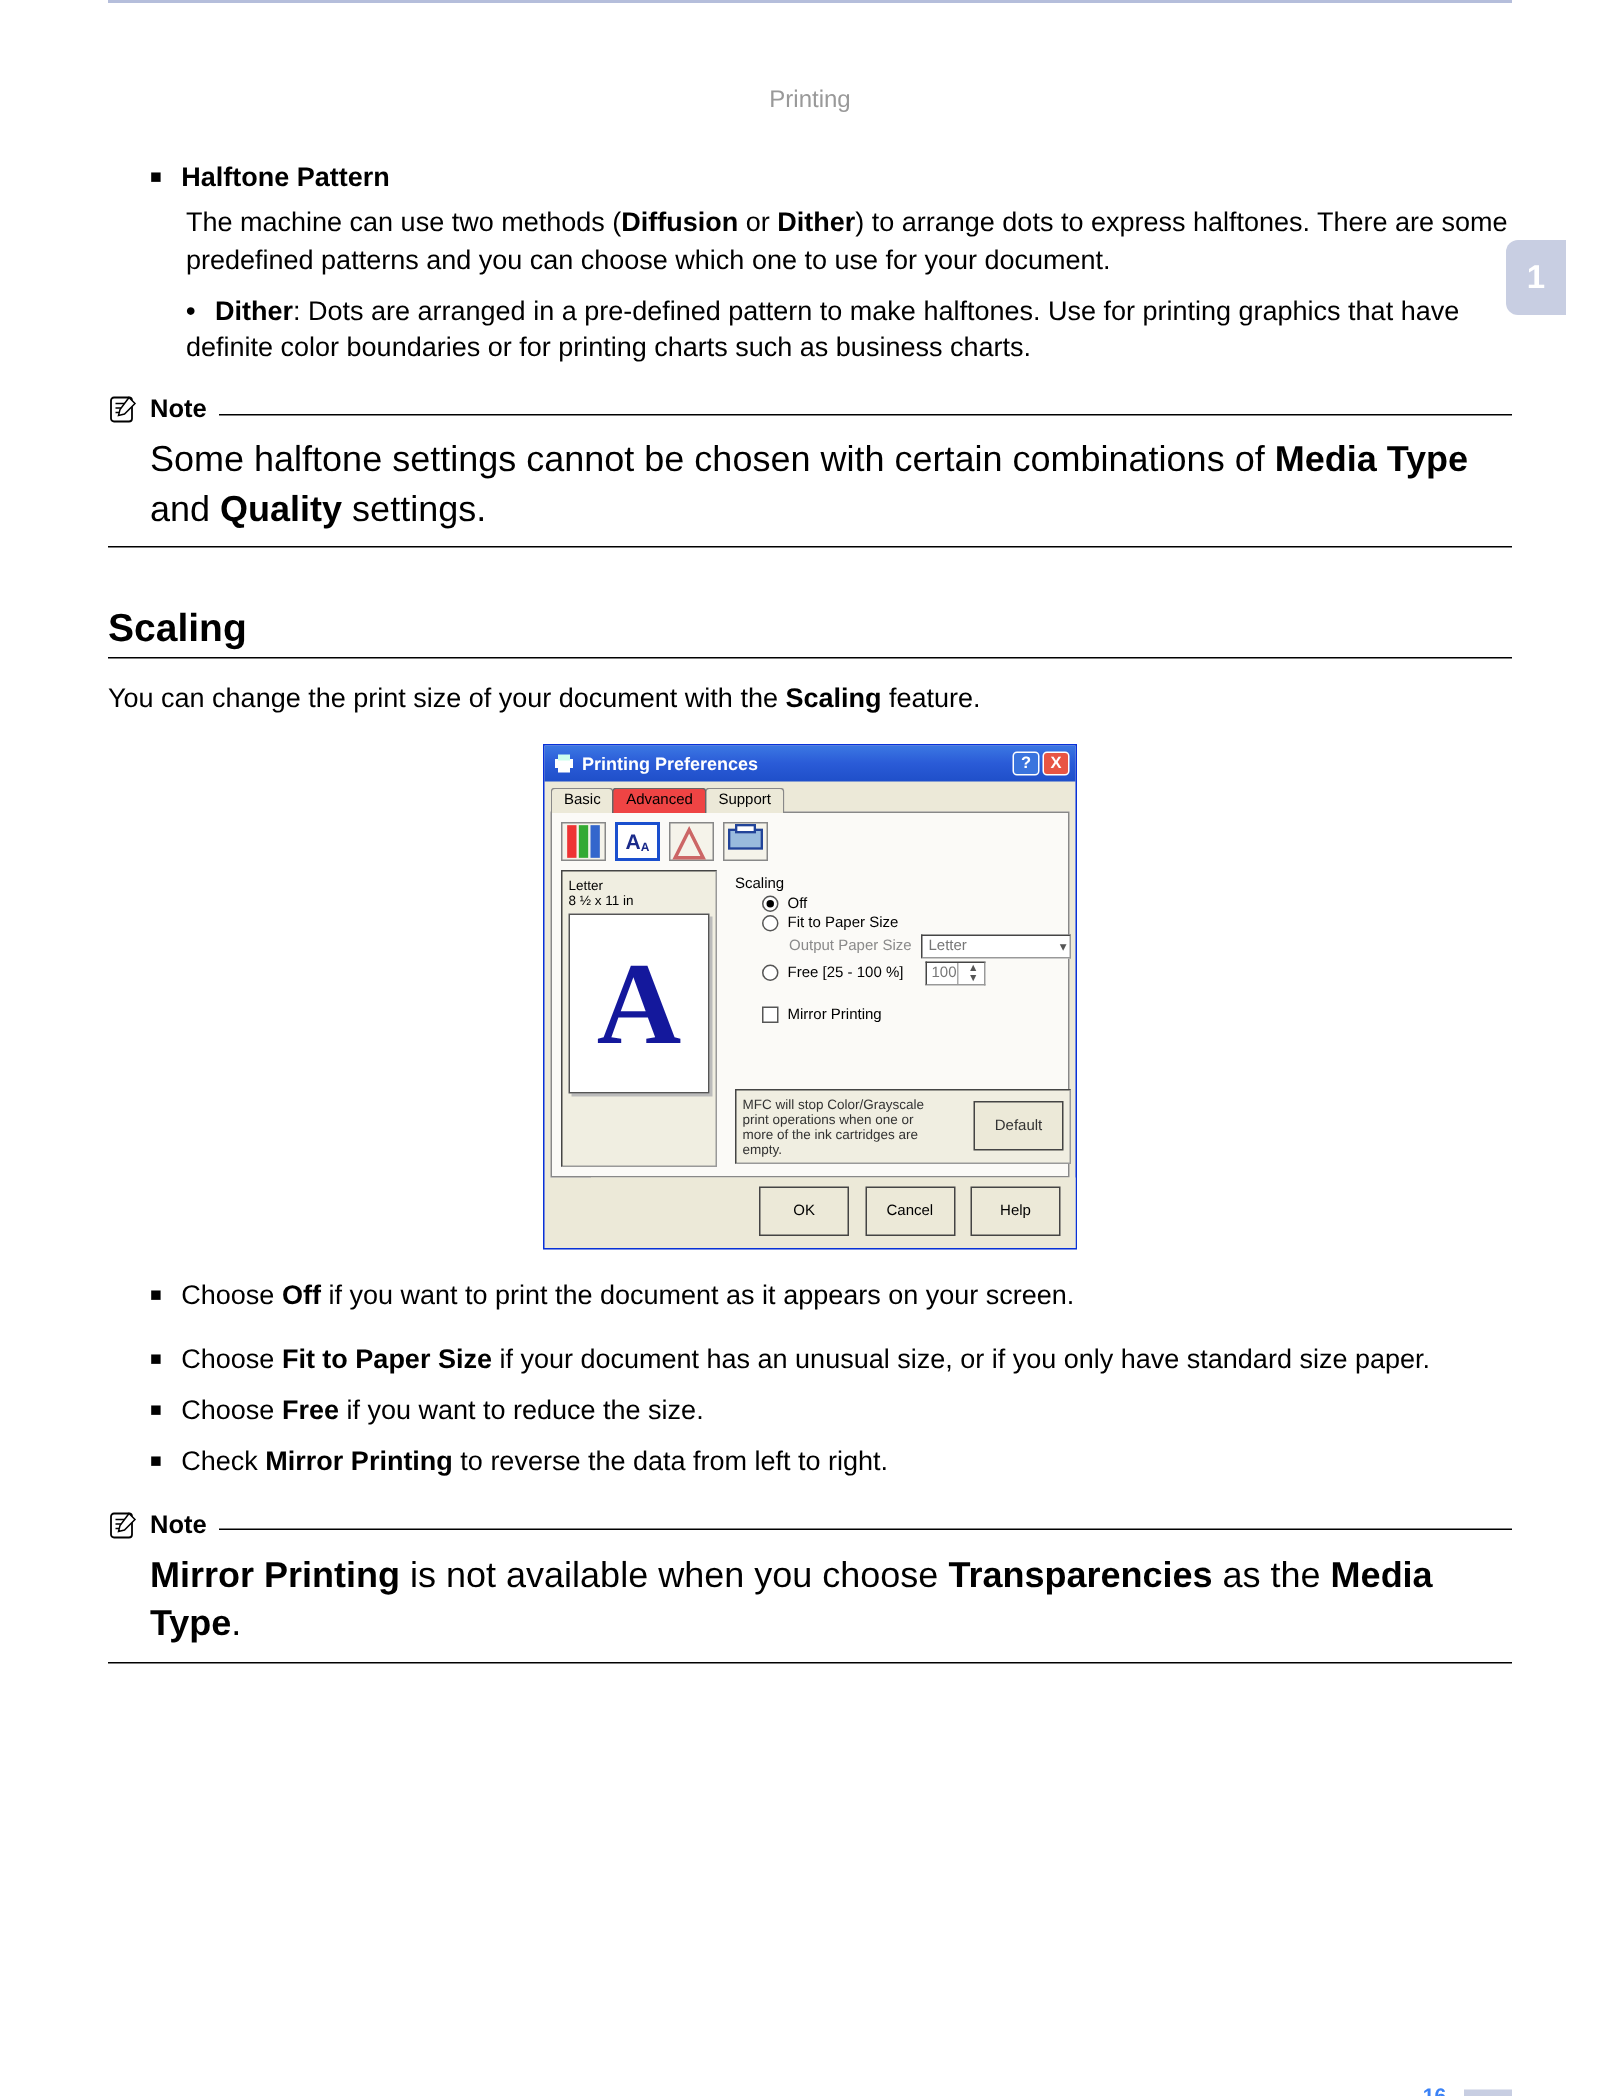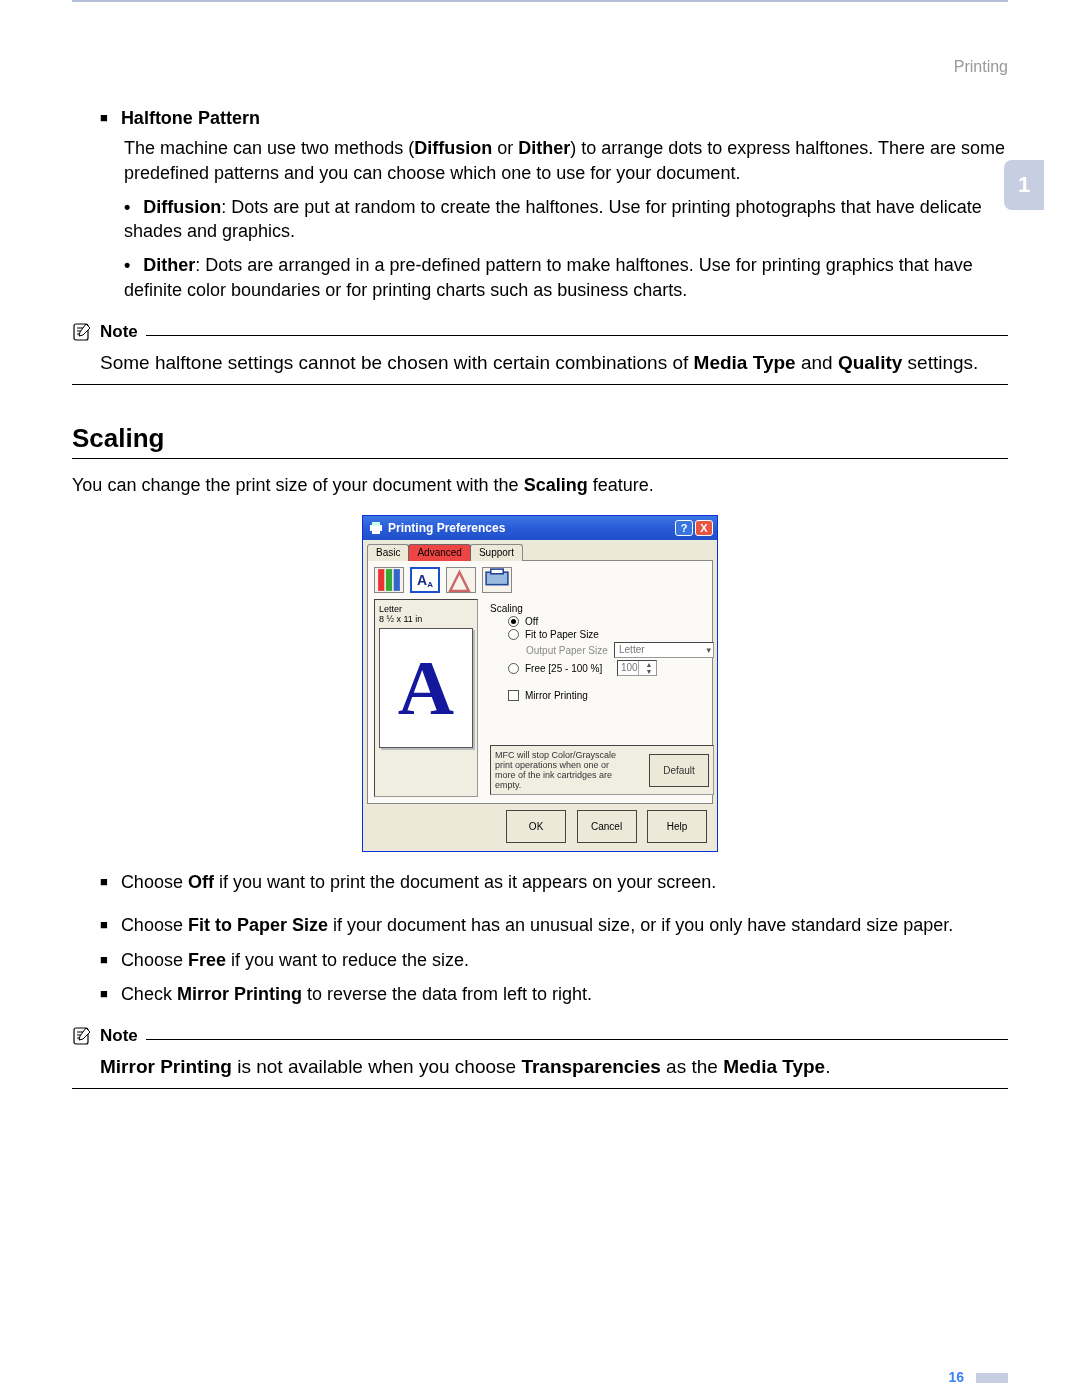--- a/index.html
+++ b/index.html
@@ -14,21 +14,21 @@
   .top-rule {
     border-top: 2px solid #b5bedb;
     margin: 0 72px;
     padding-top: 8px;
   }
   .page-wrap {
     padding: 48px 72px 60px 72px;
     position: relative;
   }
   .header-right {
-    text-align: right;
+    text-align: center;
     font-size: 16px;
     color: #999;
     margin-bottom: 30px;
   }
   .chapter-tab {
     position: absolute;
     top: 150px;
     right: 36px;
     width: 40px;
     height: 50px;
@@ -67,21 +67,21 @@
     border-top: 1px solid #000;
     height: 1px;
     position: relative;
     top: 3px;
   }
   .note-title { font-weight: bold; font-size: 17px; }
   .note-icon {
     width: 20px; height: 20px;
     display: inline-block;
   }
-  .note-body { margin: 8px 0 8px 28px; font-size: 19px; line-height: 1.35; }
+  .note-body { margin: 8px 0 8px 28px; font-size: 24px; line-height: 1.35; }
   .note-foot { border-top: 1px solid #000; height: 1px; }
   h2.section {
     font-size: 26px;
     font-weight: bold;
     margin: 38px 0 8px 0;
     padding-bottom: 4px;
     border-bottom: 1.5px solid #000;
   }
   .dialog-wrap { text-align: center; margin: 18px 0 18px 0; }
   
@@ -261,23 +261,20 @@
 
   <div class="chapter-tab">1</div>
 
   <div class="body-text bullet-block sq-bullet">
     <b>Halftone Pattern</b>
   </div>
   <div class="body-text" style="margin-left:52px; margin-top:6px;">
     <span>The machine can use two methods (</span><b>Diffusion</b><span> or </span><b>Dither</b><span>) to arrange dots to express halftones. There are some predefined patterns and you can choose which one to use for your document.</span>
   </div>
 
-  <div class="body-text sub-bullet" style="margin-top:10px;">
-    <b>Diffusion</b><span>: Dots are put at random to create the halftones. Use for printing photographs that have delicate shades and graphics.</span>
-  </div>
   <div class="body-text sub-bullet" style="margin-top:10px;">
     <b>Dither</b><span>: Dots are arranged in a pre-defined pattern to make halftones. Use for printing graphics that have definite color boundaries or for printing charts such as business charts.</span>
   </div>
 
   <div class="note-box">
     <div class="note-head">
       <span class="note-icon">
         <svg viewBox="0 0 20 20">
             <rect x="2" y="2" width="14" height="16" rx="2" fill="none" stroke="#000" stroke-width="1.2"></rect>
             <path d="M5 6h8M5 9h8M5 12h5" stroke="#000" stroke-width="1"></path>

